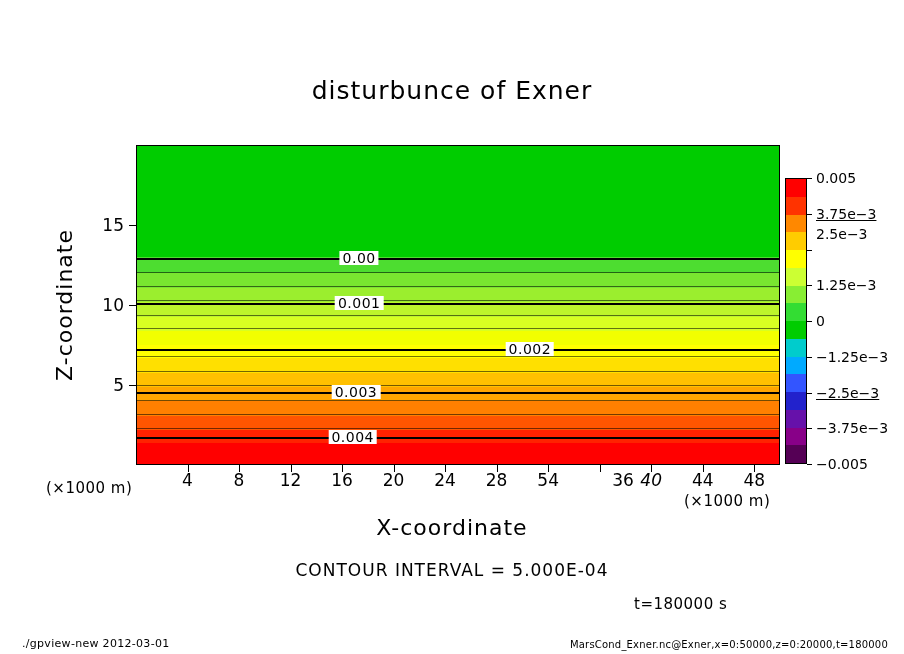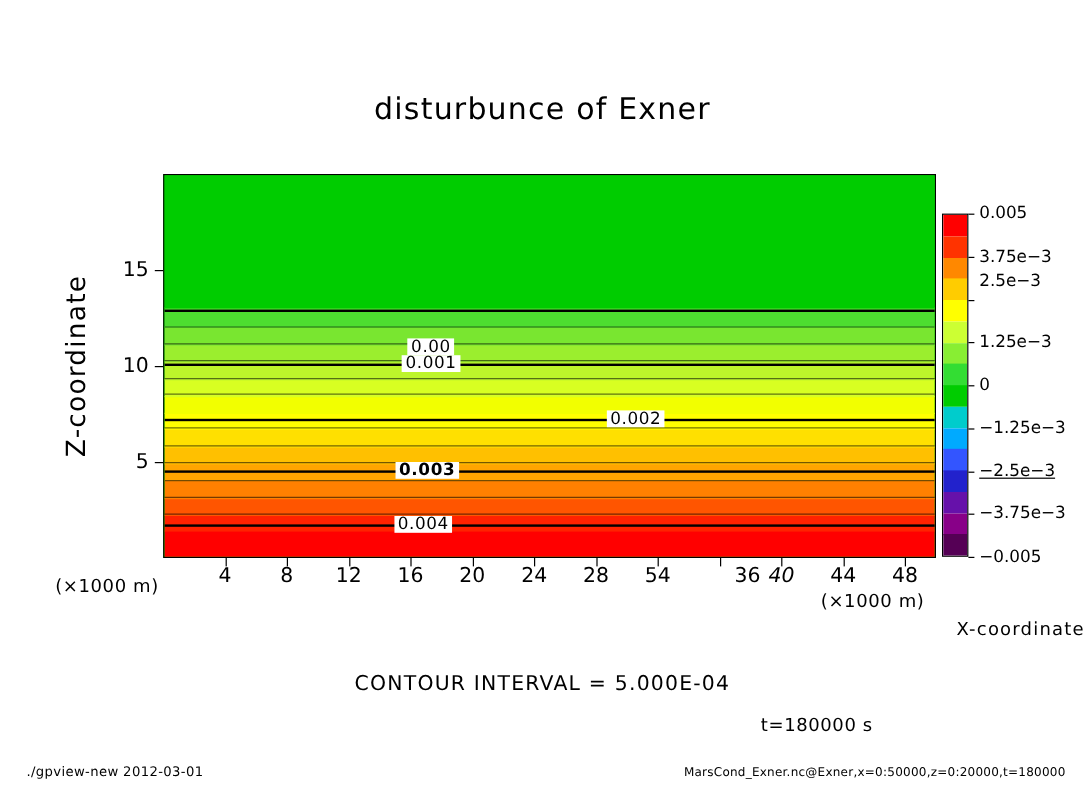--- a/index.html
+++ b/index.html
@@ -42,22 +42,22 @@
   .xtick-label{position:absolute;top:470px;font-size:17px;transform:translateX(-50%);}
   .ytick{position:absolute;height:0;width:7px;border-top:1.5px solid #000;left:129px;}
   .ytick-label{position:absolute;font-size:17px;transform:translateY(-50%);text-align:right;width:40px;}
 
   .ylabel{
     position:absolute;left:64px;top:305px;font-size:22px;
     transform:translate(-50%,-50%) rotate(-90deg);white-space:nowrap;
     letter-spacing:1px;
   }
   .xlabel{
-    position:absolute;left:0;top:515px;width:904px;text-align:right;
-    font-size:15px;letter-spacing:1px;
+    position:absolute;left:0;top:515px;width:904px;text-align:center;
+    font-size:22px;letter-spacing:1px;
   }
   .unit-left{position:absolute;left:46px;top:479px;font-size:15px;letter-spacing:0.5px;}
   .unit-right{position:absolute;left:684px;top:492px;font-size:15px;letter-spacing:0.5px;}
 
   .contour-interval{
     position:absolute;left:0;top:560px;width:904px;text-align:center;
     font-size:17px;letter-spacing:1px;
   }
   .time-text{position:absolute;left:634px;top:595px;font-size:15px;letter-spacing:0.5px;}
 
@@ -103,27 +103,27 @@
       <div class="thin-line" style="top: 224.8px;"></div>
       <div class="thin-line" style="top: 210.4px;"></div>
       <div class="thin-line" style="top: 182.4px;"></div>
       <div class="thin-line" style="top: 168.8px;"></div>
       <div class="thin-line" style="top: 154.4px;"></div>
       <div class="thin-line" style="top: 140px;"></div>
       <div class="thin-line" style="top: 125.6px;"></div>
       <div class="contour-line" style="top: 291.2px;"></div>
       <div class="contour-label" style="left: 215.74px; top: 291.2px;">0.004</div>
       <div class="contour-line" style="top: 246.4px;"></div>
-      <div class="contour-label" style="left: 218.96px; top: 246.4px; font-weight: bold;">0.003</div>
+      <div class="contour-label" style="left: 218.96px; top: 246.4px;">0.003</div>
       <div class="contour-line" style="top: 203.2px;"></div>
       <div class="contour-label" style="left: 392.84px; top: 203.2px;">0.002</div>
       <div class="contour-line" style="top: 156.8px;"></div>
       <div class="contour-label" style="left: 222.18px; top: 156.8px;">0.001</div>
       <div class="contour-line" style="top: 112px;"></div>
-      <div class="contour-label" style="left: 222.18px; top: 112px; margin-top: 31px;">0.00</div>
+      <div class="contour-label" style="left: 222.18px; top: 112px;">0.00</div>
     </div>
 
   <div class="ylabel">Z-coordinate</div>
   <div class="xlabel">X-coordinate</div>
   <div class="unit-left">(×1000 m)</div>
   <div class="unit-right">(×1000 m)</div>
 
   <div class="contour-interval">CONTOUR INTERVAL = 5.000E-04</div>
   <div class="time-text">t=180000 s</div>
 
@@ -175,21 +175,21 @@
     <div class="xtick-label" style="left: 754.24px;">48</div>
     <div class="ytick" style="top: 385px;"></div>
     <div class="ytick-label" style="top: 385px; left: 84px;">5</div>
     <div class="ytick" style="top: 305px;"></div>
     <div class="ytick-label" style="top: 305px; left: 84px;">10</div>
     <div class="ytick" style="top: 225px;"></div>
     <div class="ytick-label" style="top: 225px; left: 84px;">15</div>
     <div class="cbar-tick" style="top: 178px;"></div>
     <div class="cbar-label" style="top: 178px;">0.005</div>
     <div class="cbar-tick" style="top: 213.75px;"></div>
-    <div class="cbar-label" style="top: 213.75px;">3.75e−3</div>
+    <div class="cbar-label" style="top: 213.75px; text-decoration: underline;">3.75e−3</div>
     <div class="cbar-tick" style="top: 249.5px;"></div>
     <div class="cbar-label" style="top: 234px;">2.5e−3</div>
     <div class="cbar-tick" style="top: 285.25px;"></div>
     <div class="cbar-label" style="top: 285.25px;">1.25e−3</div>
     <div class="cbar-tick" style="top: 321px;"></div>
     <div class="cbar-label" style="top: 321px;">0</div>
     <div class="cbar-tick" style="top: 356.75px;"></div>
     <div class="cbar-label" style="top: 356.75px;">−1.25e−3</div>
     <div class="cbar-tick" style="top: 392.5px;"></div>
     <div class="cbar-label" style="top: 392.5px; text-decoration: underline;">−2.5e−3</div>

